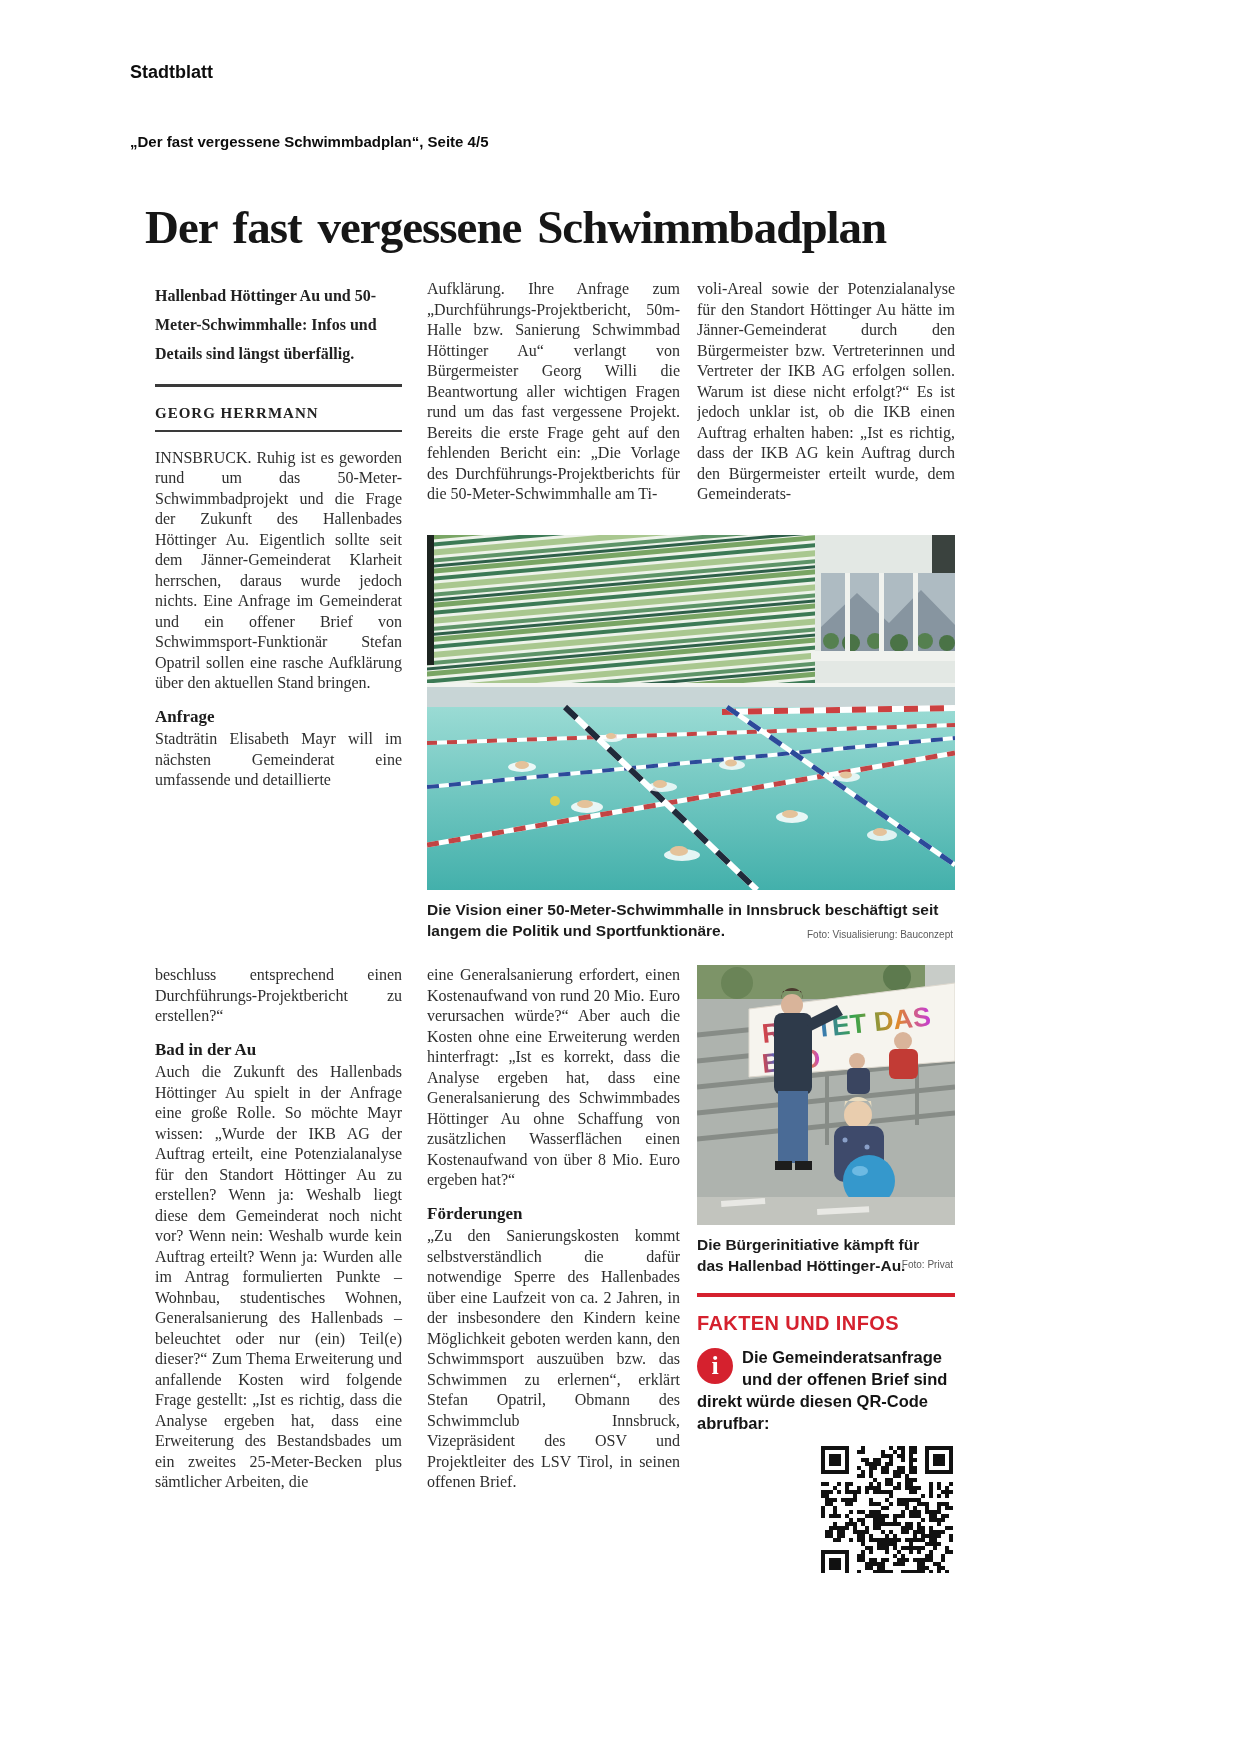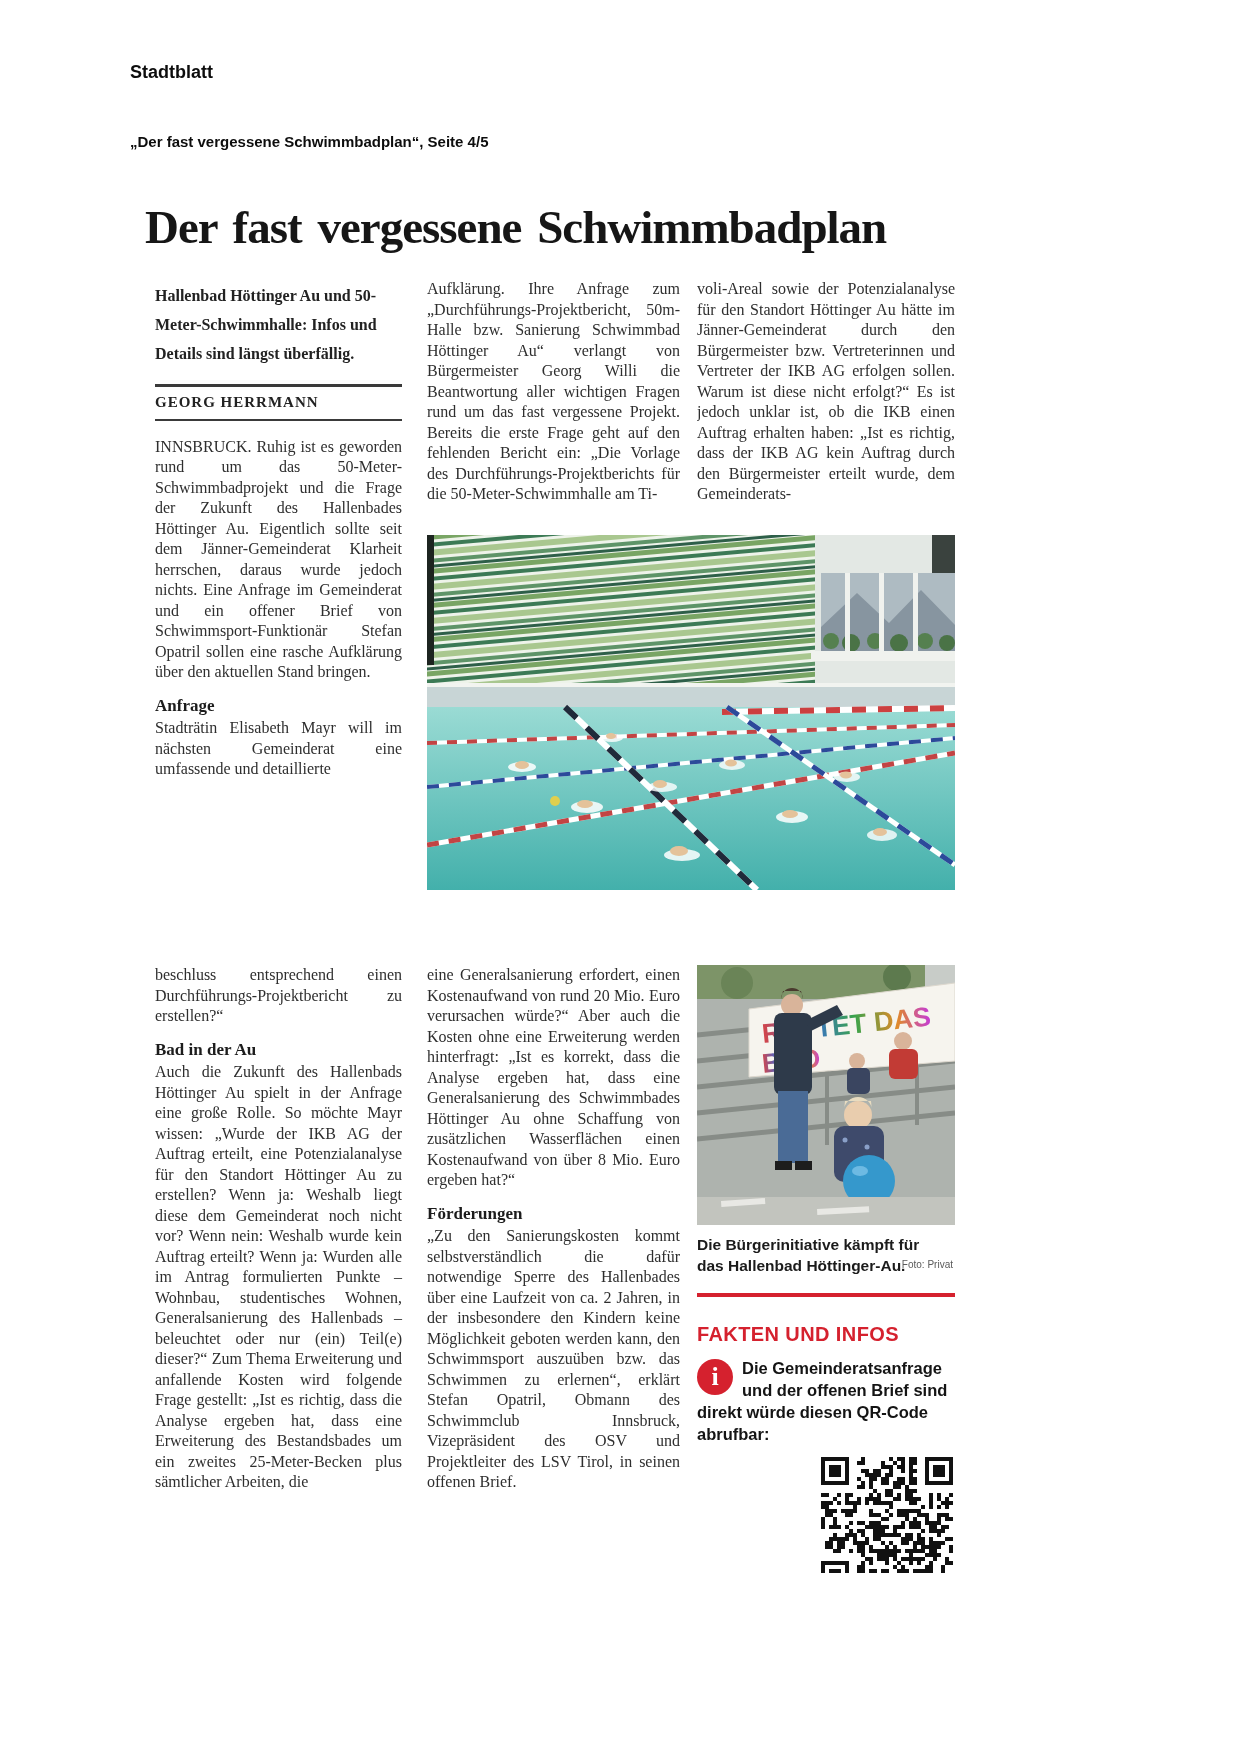--- a/index.html
+++ b/index.html
@@ -33,21 +33,21 @@
   .col3-top    { left:542px; top:4px;   width:258px; height:262px; overflow:hidden; }
   .col2-bottom { left:272px; top:690px; width:253px; }
   .col3-bottom { left:542px; top:690px; width:258px; }
 
   .lead {
     font-size:16px; line-height:29px; font-weight:bold; color:#222;
     text-align:left; margin:6px 0 16px 0;
   }
   .byline {
     border-top:3px solid #3a3a3a; border-bottom:2px solid #3a3a3a;
-    padding:5px 0 6px 0; margin-bottom:16px;
+    padding:16px 0 6px 0; margin-bottom:16px;
     font-weight:bold; font-size:15px; letter-spacing:1px; color:#222;
     text-align:left;
   }
   .subhead { font-weight:bold; font-size:17px; color:#1c1c1c; text-align:left; margin:13px 0 2px 0; }
   .bodytext { }
 
   .pool-figure { position:absolute; left:272px; top:260px; width:528px; }
   .photo-frame { display:block; line-height:0; }
   .caption-wrap { position:relative; margin-top:9px; }
   .caption {
@@ -56,21 +56,21 @@
     padding-right:10px;
   }
   .credit {
     position:absolute; right:2px; bottom:1px;
     font-family:"Liberation Sans", sans-serif; font-size:10px; color:#5a5a5a; font-weight:normal;
   }
   .protest-figure { position:relative; width:258px; }
 
   .facts-box {
     margin-top:17px; border-top:4px solid #d5212e; border-bottom:4px solid #c4b5fd;
-    padding:27px 0 12px 0;
+    padding:16px 0 12px 0;
   }
   .facts-heading {
     font-family:"Liberation Sans", sans-serif; font-weight:bold;
     font-size:20px; letter-spacing:0.4px; color:#d5212e; margin-bottom:12px;
   }
   .facts-body {
     font-family:"Liberation Sans", sans-serif; font-weight:bold;
     font-size:16.5px; line-height:22px; color:#141414; text-align:left;
   }
   .info-icon {
@@ -187,20 +187,24 @@
               <ellipse cx="419" cy="240" rx="6" ry="3.5" fill="#e4c29a"></ellipse>
             <ellipse cx="255" cy="320" rx="18" ry="6" fill="#ffffff" opacity="0.85"></ellipse>
               <ellipse cx="252" cy="316" rx="9" ry="5" fill="#e4c29a"></ellipse>
             <ellipse cx="185" cy="203" rx="11" ry="4" fill="#ffffff" opacity="0.8"></ellipse>
               <ellipse cx="184" cy="201" rx="5" ry="3" fill="#e4c29a"></ellipse>
             <ellipse cx="455" cy="300" rx="15" ry="6" fill="#ffffff" opacity="0.8"></ellipse>
               <ellipse cx="453" cy="297" rx="7" ry="4" fill="#e4c29a"></ellipse>
           </g>
         </svg>
       </span>
+      <figcaption class="caption-wrap">
+        <div class="caption">Die Vision einer 50-Meter-Schwimmhalle in Innsbruck beschäftigt seit langem die Politik und Sportfunktionäre.</div>
+        <div class="credit">Foto: Visualisierung: Bauconzept</div>
+      </figcaption>
     </figure>
 
     <div class="colblock col1-bottom">
       <p class="bodytext">beschluss entsprechend einen Durchführungs-Projektbericht zu erstellen?“</p>
       <h3 class="subhead">Bad in der Au</h3>
       <p class="bodytext">Auch die Zukunft des Hallenbads Höttinger Au spielt in der Anfrage eine große Rolle. So möchte Mayr wissen: „Wurde der IKB AG der Auftrag erteilt, eine Potenzialanalyse für den Standort Höttinger Au zu erstellen? Wenn ja: Weshalb liegt diese dem Gemeinderat noch nicht vor? Wenn nein: Weshalb wurde kein Auftrag erteilt? Wenn ja: Wurden alle im Antrag formulierten Punkte – Wohnbau, studentisches Wohnen, Generalsanierung des Hallenbads – beleuchtet oder nur (ein) Teil(e) dieser?“ Zum Thema Erweiterung und anfallende Kosten wird folgende Frage gestellt: „Ist es richtig, dass die Analyse ergeben hat, dass eine Erweiterung des Bestandsbades um ein zweites 25-Meter-Becken plus sämtlicher Arbeiten, die</p>
     </div>
 
     <div class="colblock col2-bottom">
       <p class="bodytext">eine Generalsanierung erfordert, einen Kostenaufwand von rund 20 Mio. Euro verursachen würde?“ Aber auch die Kosten ohne eine Erweiterung werden hinterfragt: „Ist es korrekt, dass die Analyse ergeben hat, dass eine Generalsanierung des Schwimmbades Höttinger Au ohne Schaffung von zusätzlichen Wasserflächen einen Kostenaufwand von über 8 Mio. Euro ergeben hat?“</p>

